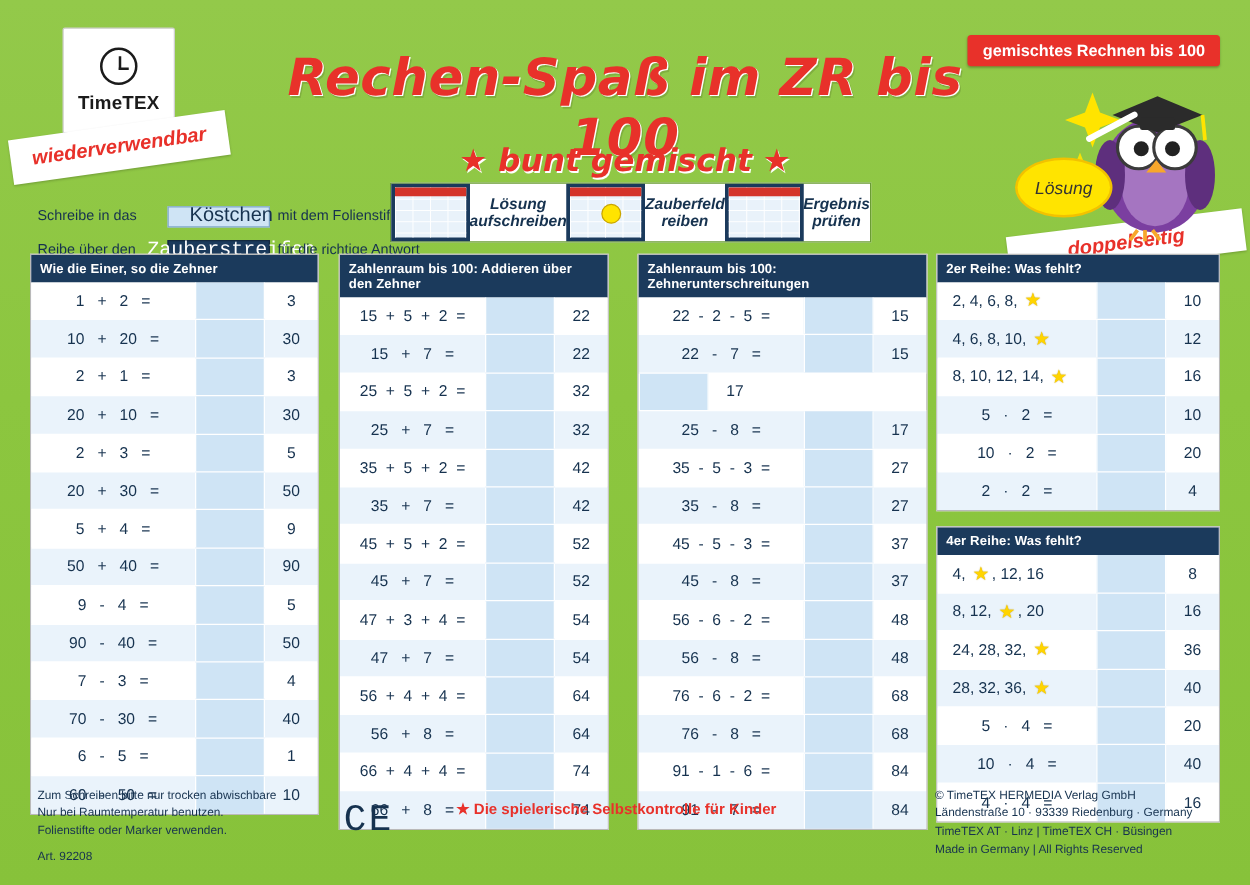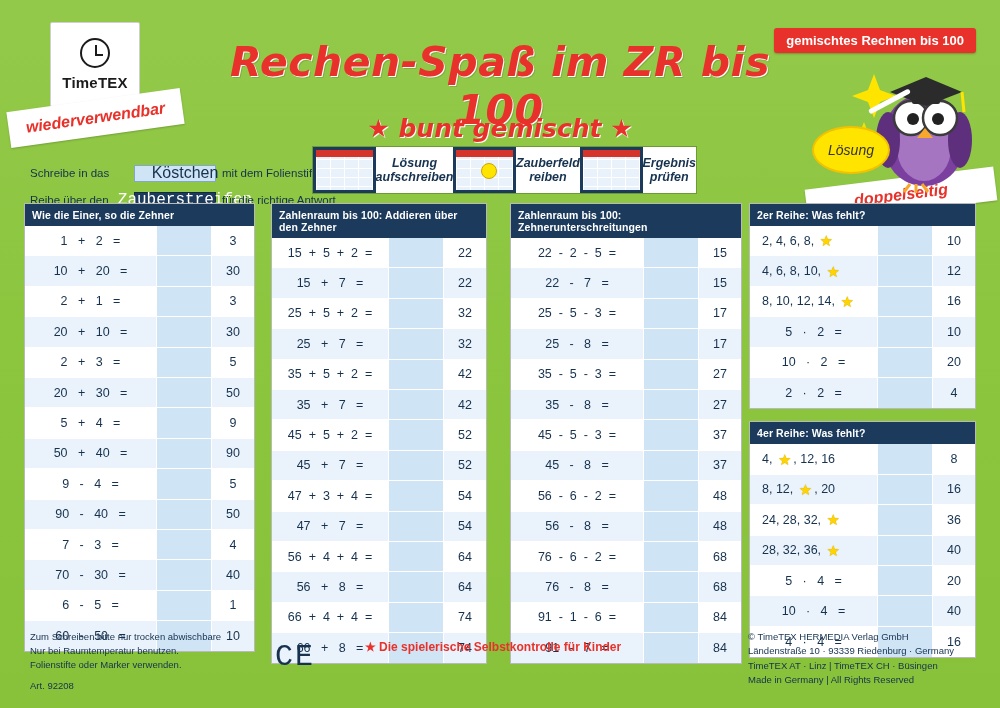--- a/index.html
+++ b/index.html
@@ -439,21 +439,20 @@
           <div class="task">22  -  2  -  5  =</div>
           <div class="answerbox"></div>
           <div class="result">15</div>
         </div>
         <div class="rowline alt">
           <div class="task">22   -   7   =</div>
           <div class="answerbox"></div>
           <div class="result">15</div>
         </div>
         <div class="rowline">
-          <div class="task">25  -  5  -  3  =</div>
           <div class="answerbox"></div>
           <div class="result">17</div>
         </div>
         <div class="rowline alt">
           <div class="task">25   -   8   =</div>
           <div class="answerbox"></div>
           <div class="result">17</div>
         </div>
         <div class="rowline">
           <div class="task">35  -  5  -  3  =</div>

